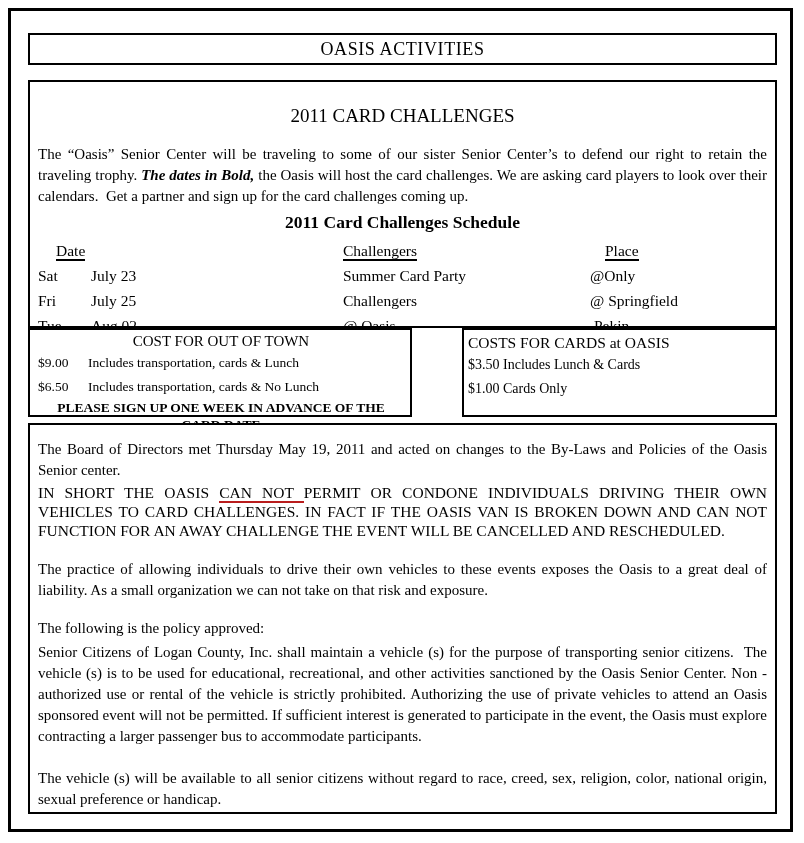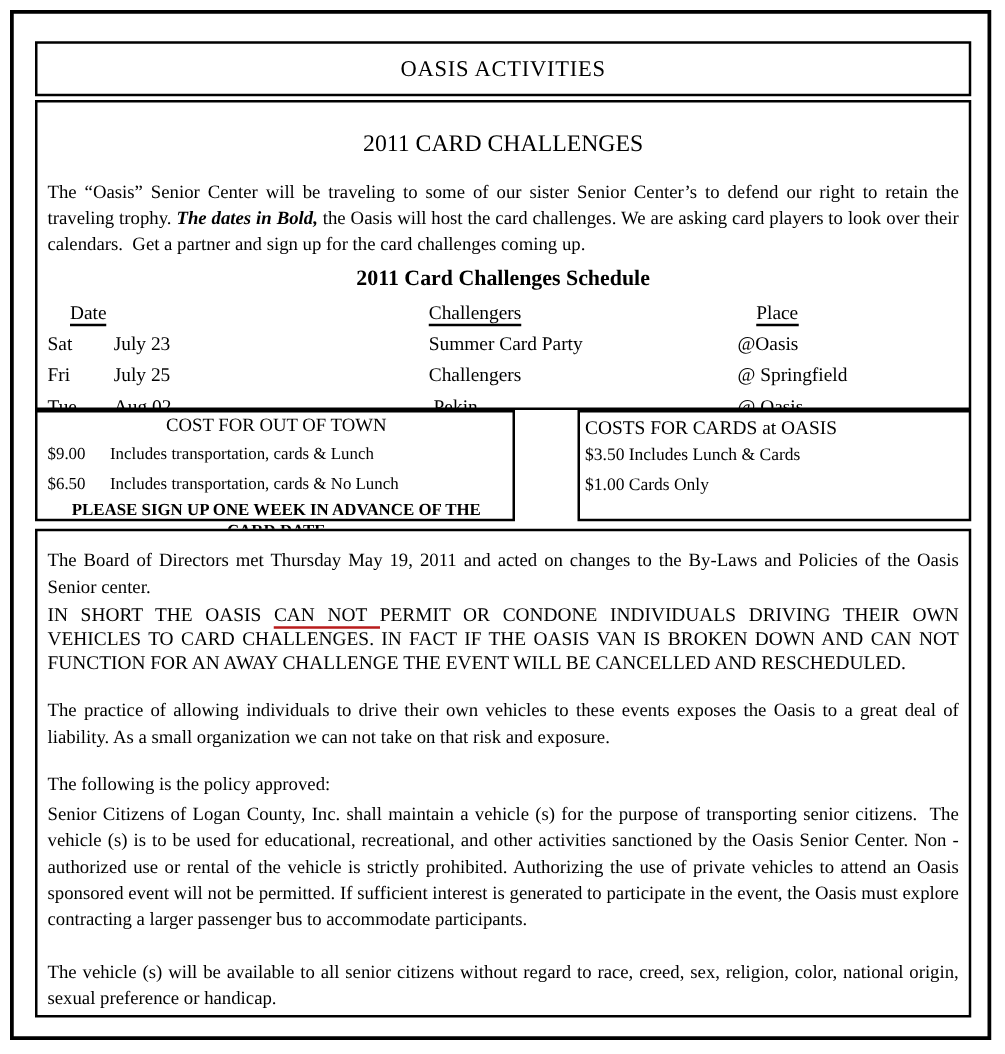--- a/index.html
+++ b/index.html
@@ -10,21 +10,21 @@
     position:relative;overflow:hidden;
   }
   .frame{
     position:absolute;left:8px;top:8px;width:785px;height:824px;
     border:3px solid #000;box-sizing:border-box;background:#fff;
   }
   .col{position:absolute;left:28px;width:749px;top:0;height:843px;}
   .box{border:2px solid #000;box-sizing:border-box;background:#fff;position:absolute;left:0;width:749px;}
 
   
-  .title-box{top:33px;height:44px;display:flex;align-items:center;justify-content:center;}
+  .title-box{top:33px;height:32px;display:flex;align-items:center;justify-content:center;}
   .title-box .t{font-size:18px;letter-spacing:.6px;}
 
   
   .main-box{top:80px;height:248px;padding:5px 8px 0 8px;}
   .h-caps{font-size:19px;text-align:center;line-height:23px;margin:17px;font-weight:normal;}
   .intro{font-size:15px;line-height:21px;text-align:justify;margin:2px 0 0 0;white-space:pre-wrap;}
   .intro .bi{font-weight:bold;font-style:italic;}
   .h-sched{font-size:17.5px;font-weight:bold;text-align:center;line-height:22px;margin:4px 0 0 0;}
 
   .sched{display:grid;grid-template-columns:53px 252px 247px auto;font-size:15.5px;margin-top:5px;}
@@ -72,31 +72,31 @@
     <h2 class="h-sched">2011 Card Challenges Schedule</h2>
 
     <div class="sched">
       <div class="hdr hdr-date"><span>Date</span></div>
       <div class="hdr"><span>Challengers</span></div>
       <div class="hdr hdr-place"><span>Place</span></div>
 
       <div class="cell">Sat</div>
       <div class="cell">July 23</div>
       <div class="cell">Summer Card Party</div>
-      <div class="cell cell-place">@Oasis</div>
+      <div class="cell cell-place">@Only</div>
 
       <div class="cell">Fri</div>
       <div class="cell">July 25</div>
       <div class="cell">Challengers</div>
       <div class="cell cell-place">@ Springfield</div>
 
       <div class="cell">Tue</div>
       <div class="cell">Aug 02</div>
+      <div class="cell cell-place">@ Oasis</div>
       <div class="cell"> Pekin</div>
-      <div class="cell cell-place">@ Oasis</div>
     </div>
   </div>
 
   <div class="box cost-left">
     <div class="ch">COST FOR OUT OF TOWN</div>
     <div class="cost-items">
       <div class="ci">$9.00</div>
       <div class="ci">Includes transportation, cards &amp; Lunch</div>
       <div class="ci">$6.50</div>
       <div class="ci">Includes transportation, cards &amp; No Lunch</div>

